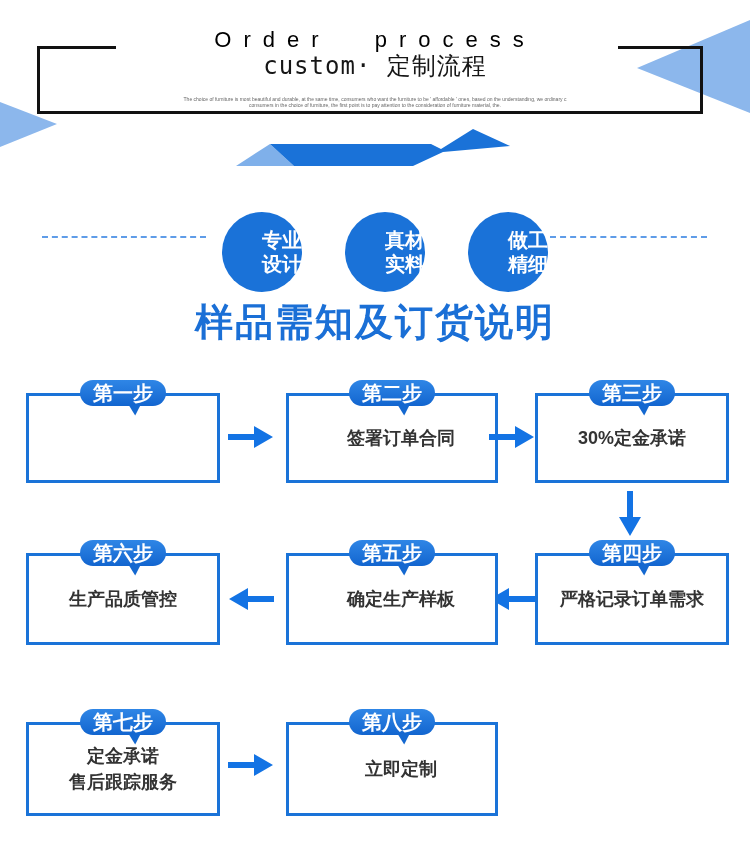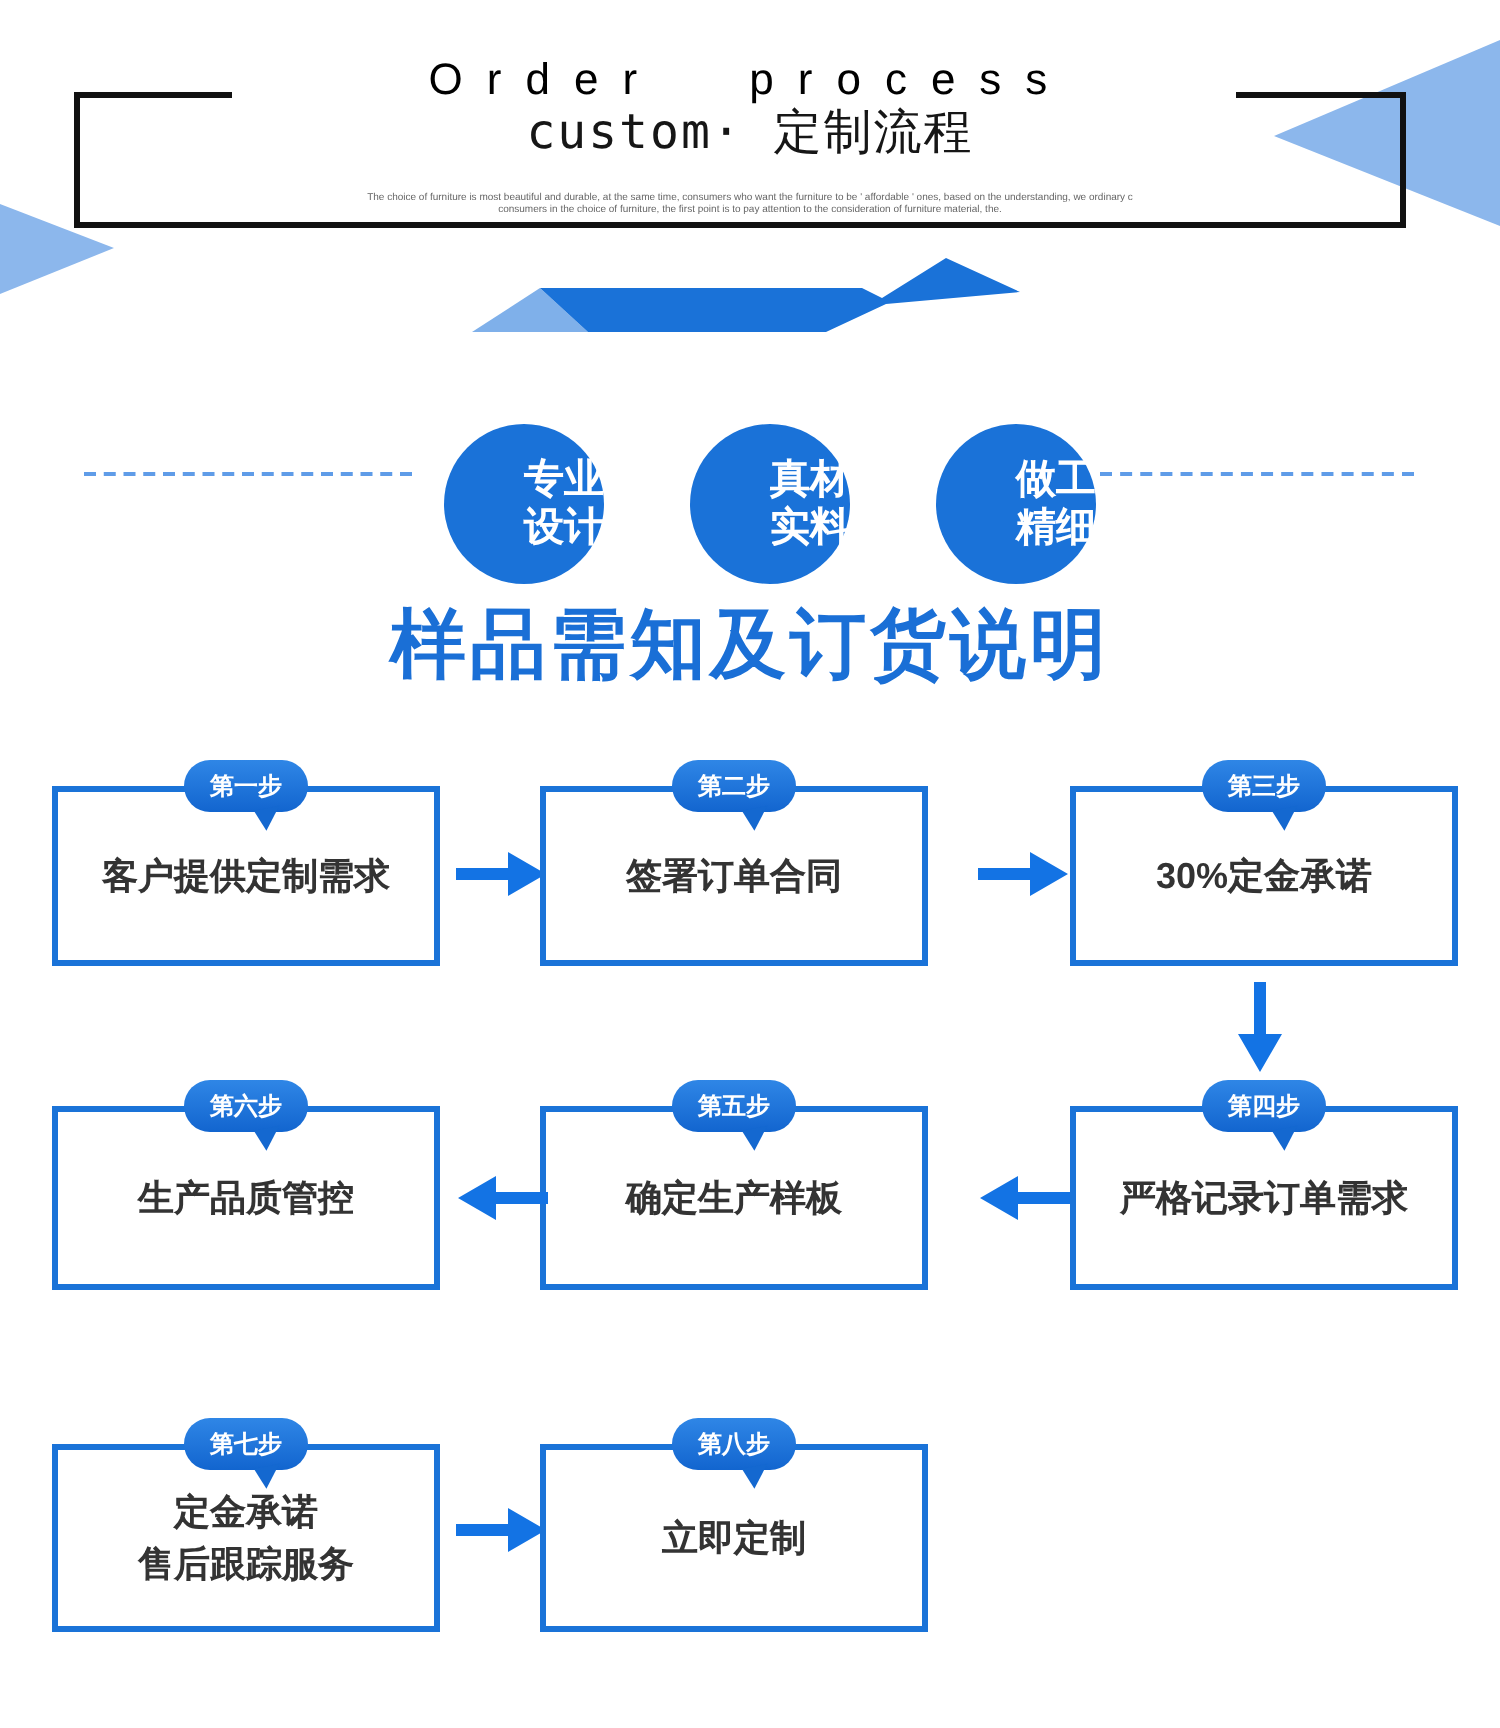--- a/index.html
+++ b/index.html
@@ -42,29 +42,29 @@
   
   .section-title{
     position:absolute;left:0;right:0;top:297px;margin:0;text-align:center;
     font-size:38px;font-weight:bold;color:#1a6fd6;letter-spacing:2px;
   }
   
   .step{
     position:absolute;width:188px;background:#fff;border:3px solid #1a73d8;
     display:flex;flex-direction:column;align-items:center;justify-content:center;
   }
-  .col0{left:26px;} .col1{left:270px;} .col2{left:535px;}
+  .col0{left:26px;} .col1{left:286px;padding-left:18px;} .col2{left:535px;}
   .row0{top:393px;height:84px;} .row1{top:553px;height:86px;} .row2{top:722px;height:88px;}
   .step-label{
     font-size:18px;font-weight:bold;color:#333;text-align:center;line-height:26px;
   }
   .badge{
     position:absolute;top:-16px;left:50%;transform:translateX(-50%);
     background:linear-gradient(180deg,#2f86e6,#1265cf);
-    color:#fff;font-size:12px;font-weight:bold;line-height:26px;height:26px;
+    color:#fff;font-size:20px;font-weight:bold;line-height:26px;height:26px;
     padding:0 13px;border-radius:13px;white-space:nowrap;
   }
   .badge::after{
     content:"";position:absolute;top:24px;left:58%;
     border-left:4px solid transparent;border-right:9px solid transparent;
     border-top:11px solid #1468d0;transform:rotate(-12deg);
   }
   .arrow{position:absolute;}
   .ar0a{left:228px;top:423px;} .ar0b{left:489px;top:423px;}
   .ar-down{left:616px;top:491px;}
@@ -112,21 +112,20 @@
   </div>
   <div class="circle c2">
     <span>做工</span>
     <span>精细</span>
   </div>
 
   <h2 class="section-title">样品需知及订货说明</h2>
 
   <div class="step col0 row0">
     <div class="badge">第一步</div>
-    <div class="step-label">客户提供定制需求</div>
   </div>
   <svg class="arrow ar0a" width="46" height="28">
     <polygon points="0,11 26,11 26,3 45,14 26,25 26,17 0,17" fill="#1373e4"></polygon>
   </svg>
   <div class="step col1 row0">
     <div class="badge">第二步</div>
     <div class="step-label">签署订单合同</div>
   </div>
   <svg class="arrow ar0b" width="46" height="28">
     <polygon points="0,11 26,11 26,3 45,14 26,25 26,17 0,17" fill="#1373e4"></polygon>

